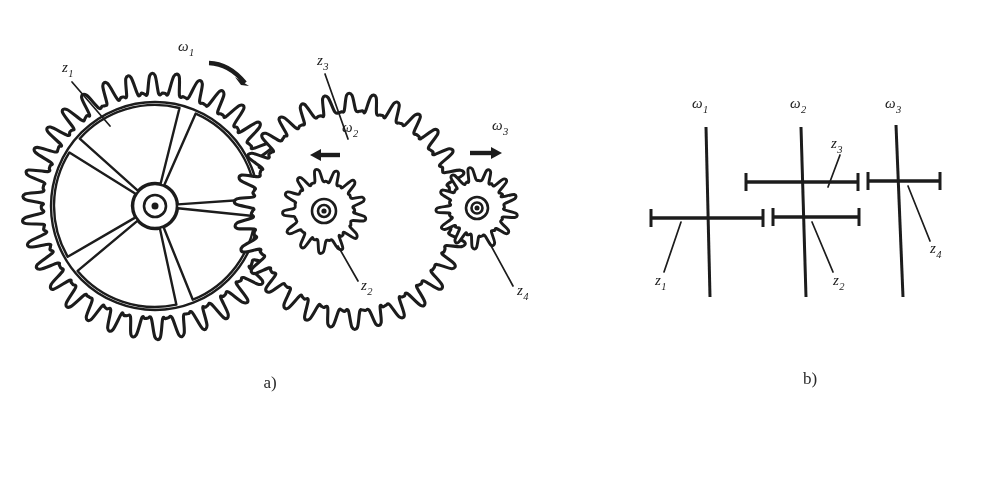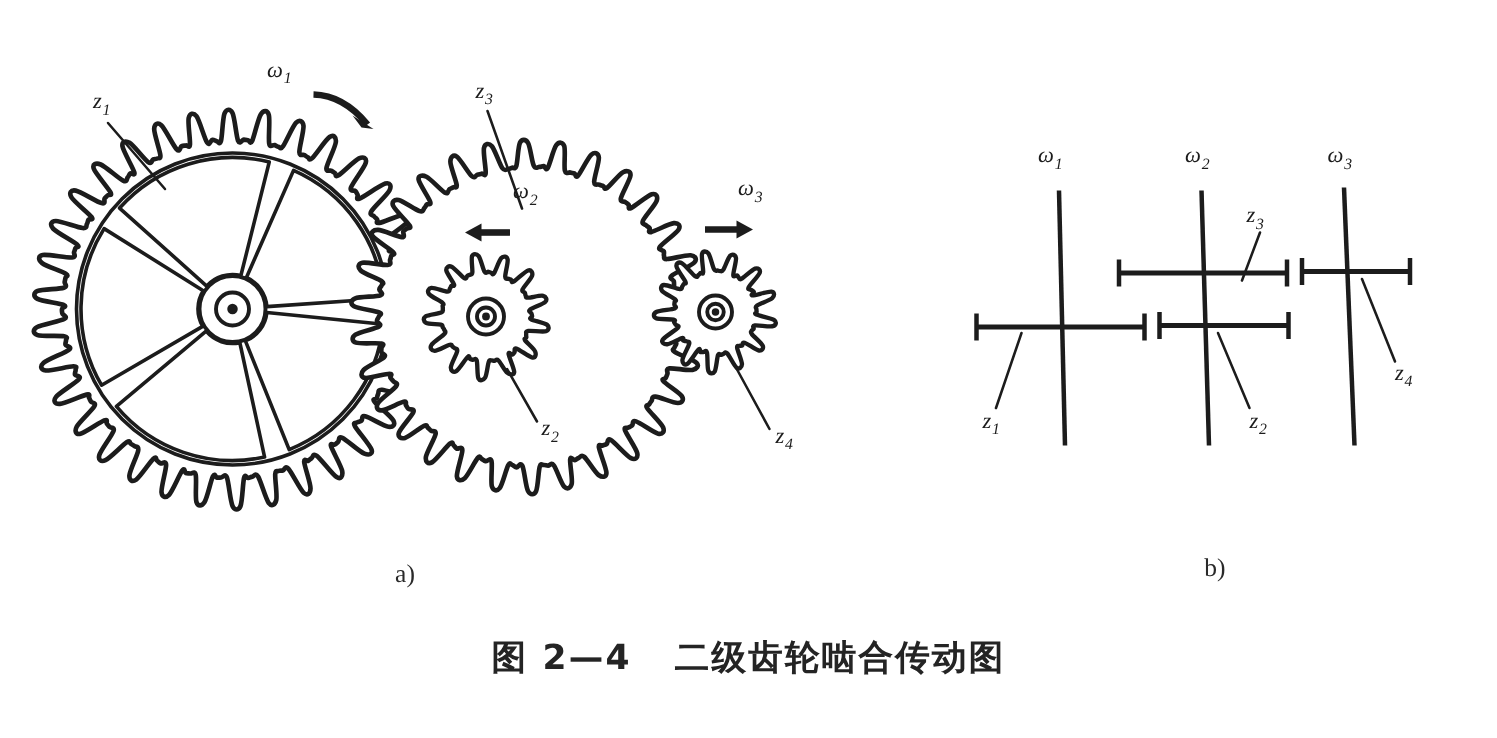--- a/index.html
+++ b/index.html
@@ -215,14 +215,13 @@
         </g>
         <line x1="908" y1="186" x2="930" y2="241" class="leader"></line>
         <text x="930" y="253" class="lbl"><tspan>z</tspan><tspan dx="0.5" dy="4.5" class="sub">4</tspan></text>
       </g>
 
     <text id="panel-a-label" class="panel-label" text-anchor="middle" x="270" y="388">a)</text>
 
     <text id="panel-b-label" class="panel-label" text-anchor="middle" x="810" y="384">b)</text>
   </svg>
 
-  <div class="caption-text">图 2—4   二级齿轮啮合传动图</div>
 </div>
 
 </body></html>

